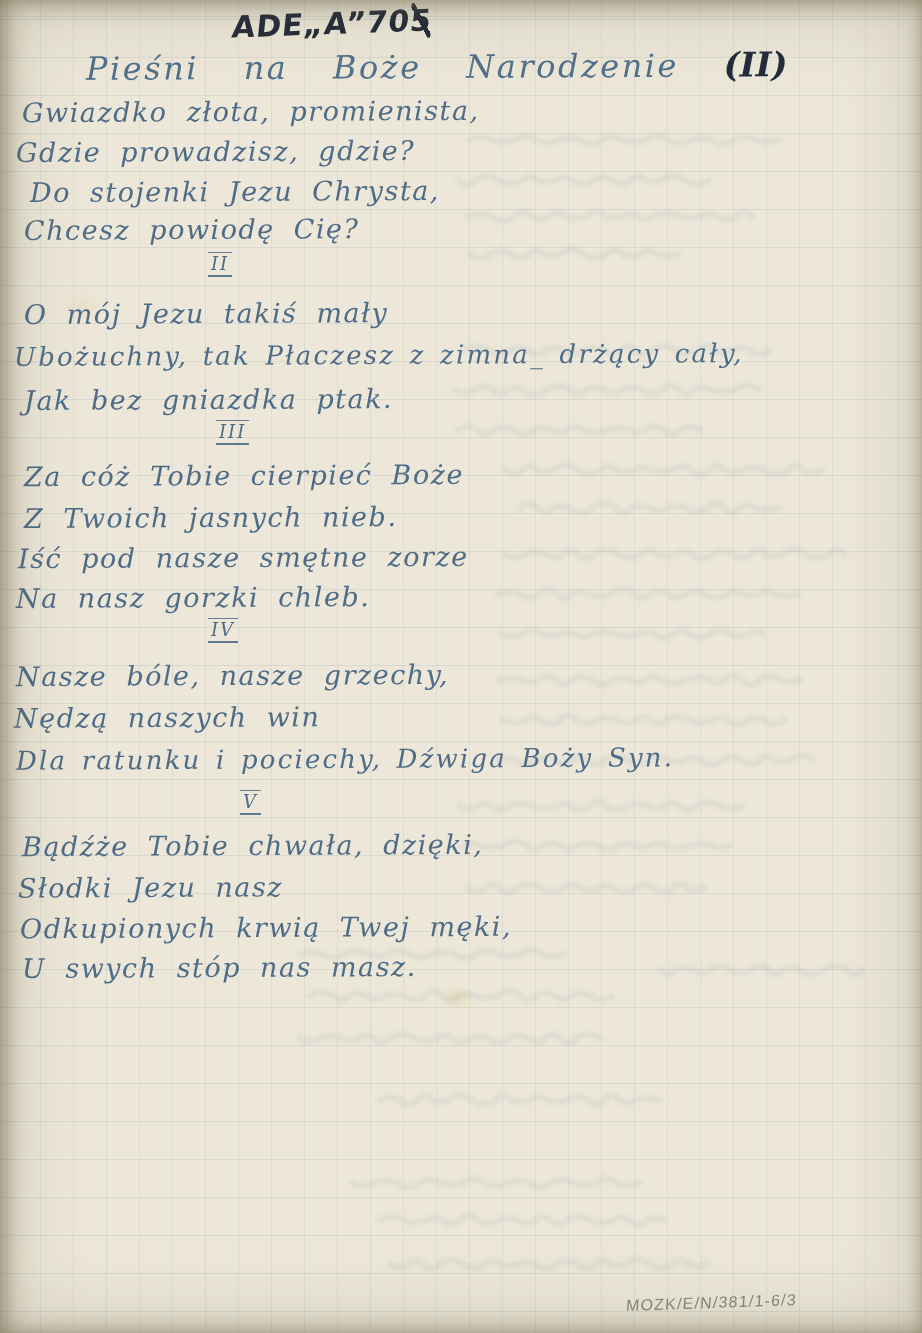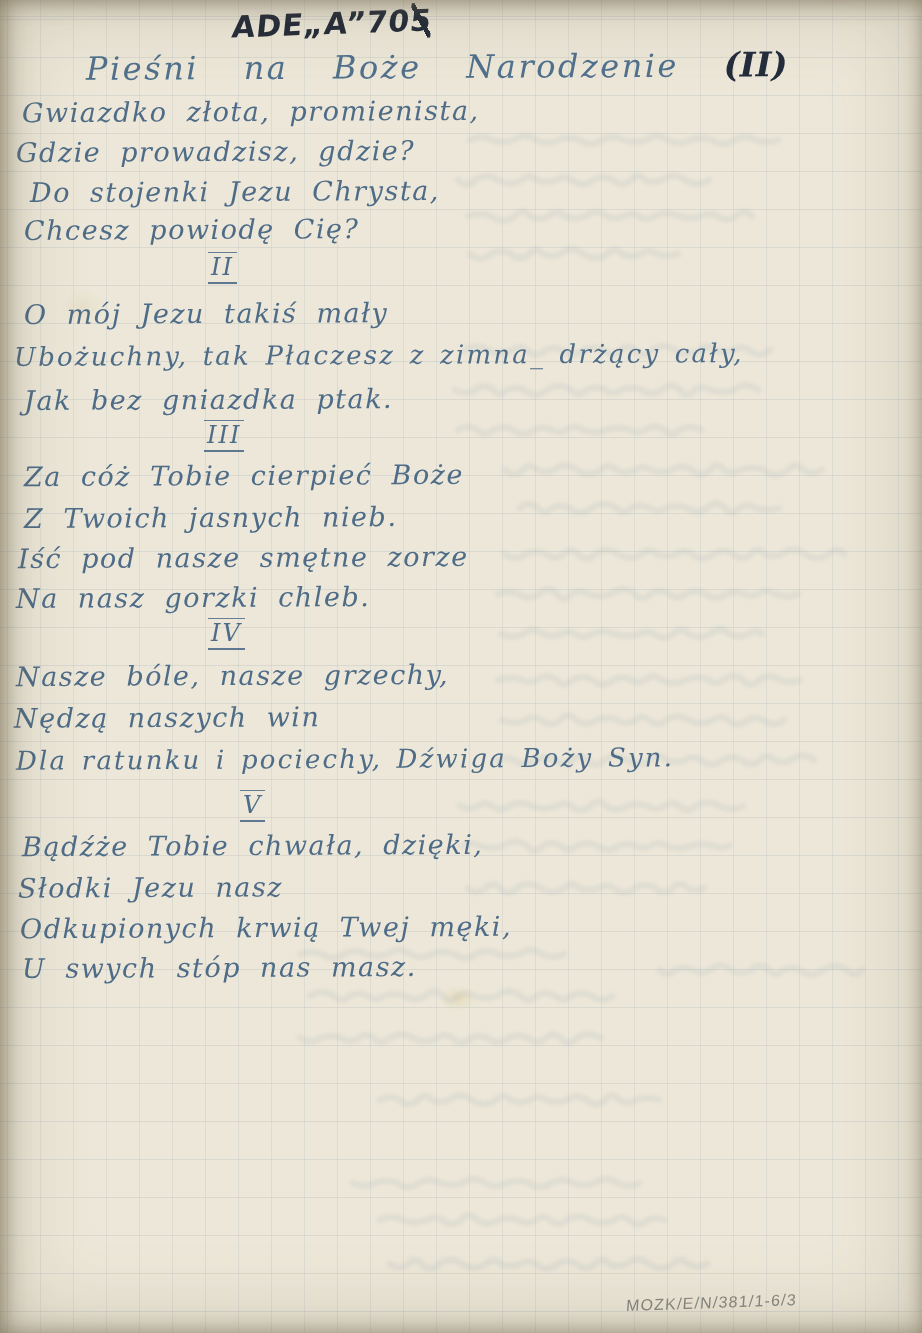--- a/index.html
+++ b/index.html
@@ -47,21 +47,21 @@
     color:#232c3c;
     word-spacing:0;
     letter-spacing:0;
     font-weight:bold;
     font-size:34px;
     text-align:right;
   }
   .marker{
     position:absolute;
     font-style:italic;
-    font-size:24px;
+    font-size:18px;
     letter-spacing:2px;
     color:#4e6c88;
     border-top:1.5px solid rgba(78,108,136,.85);
     border-bottom:2px solid rgba(78,108,136,.9);
     padding:0 3px 1px 3px;
     z-index:3;
   }
   .archive-mark{
     position:absolute;
     left:232px;top:6px;
@@ -140,21 +140,21 @@
   <div class="hw" style="left:16px;top:136px;">Gdzie prowadzisz, gdzie?</div>
   <div class="hw" style="left:30px;top:176px;">Do stojenki Jezu Chrysta,</div>
   <div class="hw" style="left:24px;top:214px;">Chcesz powiodę Cię?</div>
 
   <div class="marker" style="left:208px;top:252px;">II</div>
 
   <div class="hw" style="left:24px;top:298px;">O mój Jezu takiś mały</div>
   <div class="hw long" style="left:14px;top:340px;">Ubożuchny, tak Płaczesz z zimna_ drżący cały,</div>
   <div class="hw" style="left:24px;top:384px;">Jak bez gniazdka ptak.</div>
 
-  <div class="marker" style="left:204px;top:420px;">III</div>
+  <div class="marker" style="left:216px;top:420px;">III</div>
 
   <div class="hw" style="left:24px;top:460px;">Za cóż Tobie cierpieć Boże</div>
   <div class="hw" style="left:24px;top:502px;">Z Twoich jasnych nieb.</div>
   <div class="hw" style="left:18px;top:542px;">Iść pod nasze smętne zorze</div>
   <div class="hw" style="left:16px;top:582px;">Na nasz gorzki chleb.</div>
 
   <div class="marker" style="left:208px;top:618px;">IV</div>
 
   <div class="hw" style="left:16px;top:660px;">Nasze bóle, nasze grzechy,</div>
   <div class="hw" style="left:14px;top:702px;">Nędzą naszych win</div>

